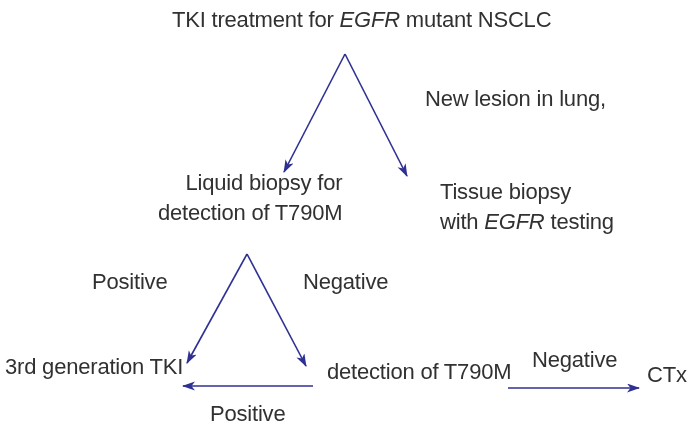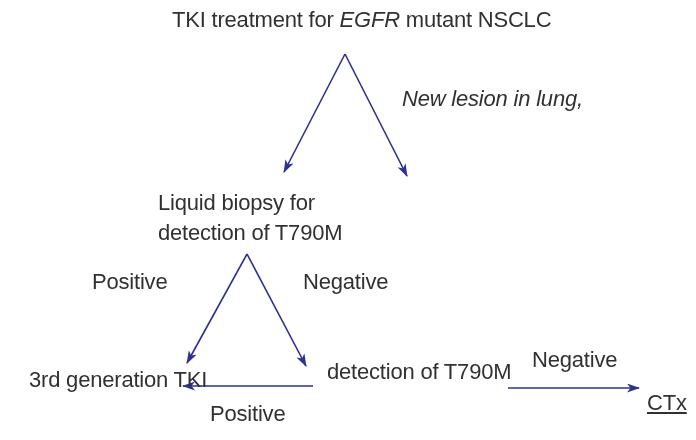--- a/index.html
+++ b/index.html
@@ -18,30 +18,30 @@
     line-height: 30px;
     white-space: nowrap;
     letter-spacing: -0.2px;
   }
   .label .line { display: block; }
   .gene { font-style: italic; }
 
   
   .pos-title        { left: 172px; top: 5px;   }
   .pos-resistance   { left: 188px; top: 95px;  }
-  .pos-newlesion    { left: 402px; top: 84px; font-style: italic;  }
-  .pos-liquid       { left: 158px; top: 188px; }
+  .pos-newlesion    { left: 425px; top: 84px;  }
+  .pos-liquid       { left: 158px; top: 168px; text-align: right; }
   .pos-tissue-egfr  { left: 440px; top: 177px; }
   .pos-positive1    { left: 92px;  top: 267px; }
   .pos-negative1    { left: 303px; top: 267px; }
-  .pos-3rdgen       { left: 5px;   top: 365px; margin-left: 24px; }
+  .pos-3rdgen       { left: 5px;   top: 352px; }
   .pos-positive2    { left: 210px; top: 399px; }
   .pos-tissue-t790m { left: 327px; top: 357px; }
   .pos-negative2    { left: 532px; top: 345px; }
-  .pos-ctx          { left: 647px; top: 388px; text-decoration: underline; }
+  .pos-ctx          { left: 647px; top: 360px; }
 
   svg.arrows { position: absolute; left: 0; top: 0; width: 696px; height: 440px; }
   .arrow-line { stroke: var(--arrow-color, #2e3192); stroke-width: 1.6; fill: none; }
   .arrow-head { fill: var(--arrow-color, #2e3192); }
 </style>
 </head>
 <body>
 
 <div id="canvas">
 
@@ -64,20 +64,24 @@
 
   <div class="label pos-newlesion">
     <span class="line">New lesion in lung,</span>
   </div>
 
   <div class="label pos-liquid">
     <span class="line">Liquid biopsy for</span>
     <span class="line">detection of T790M</span>
   </div>
 
+  <div class="label pos-tissue-egfr">
+    <span class="line">Tissue biopsy</span>
+    <span class="line"><span>with </span><span class="gene">EGFR</span><span> testing</span></span>
+  </div>
 
   <div class="label pos-positive1">Positive</div>
 
   <div class="label pos-negative1">Negative</div>
 
   <div class="label pos-3rdgen">3rd generation TKI</div>
 
   <div class="label pos-positive2">Positive</div>
 
   <div class="label pos-tissue-t790m">

